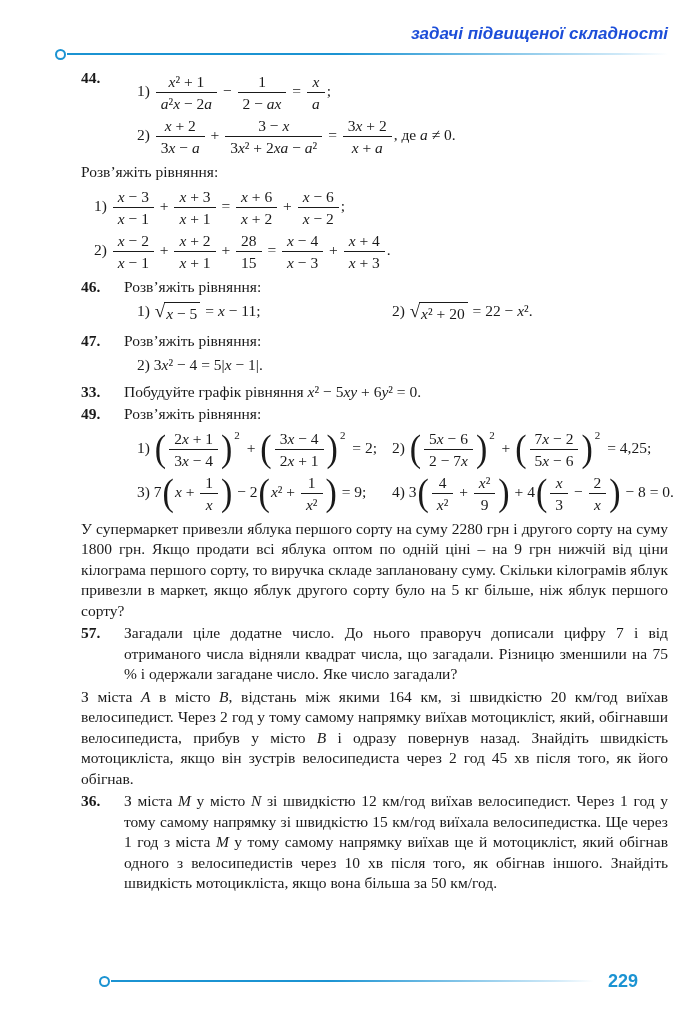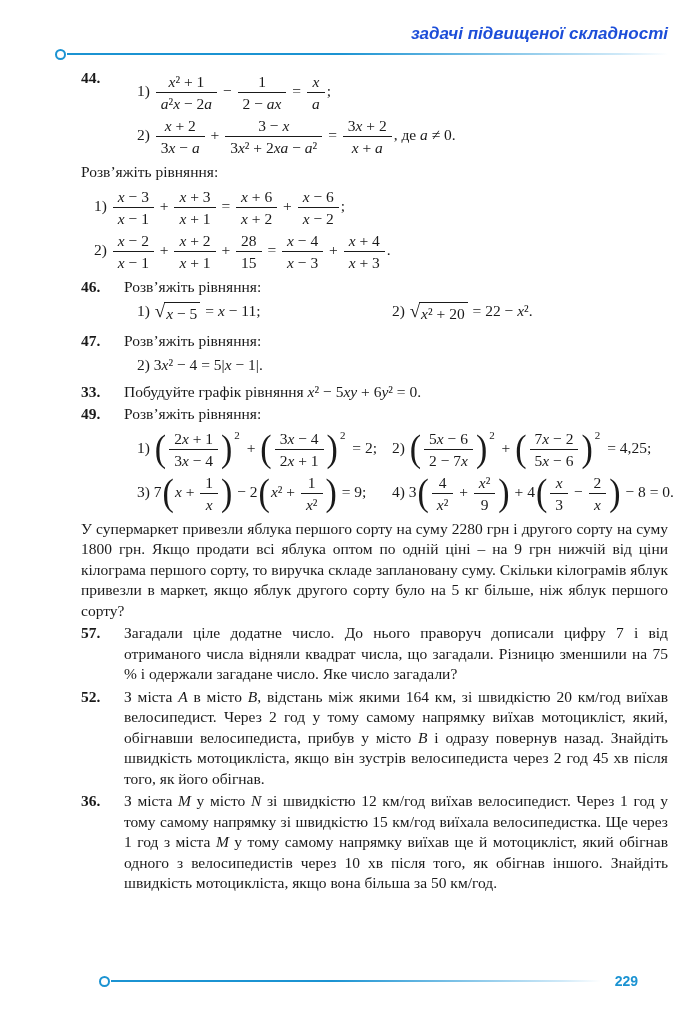--- a/index.html
+++ b/index.html
@@ -49,21 +49,21 @@
   .sqrt{display:inline-flex;align-items:flex-start;white-space:nowrap;vertical-align:middle;margin:0 1px;}
   .rad{font-size:19px;line-height:19px;display:inline-block;margin-right:-1px;}
   .rc{display:inline-block;border-top:1.4px solid #1a1a1a;padding:1px 3px 0 2px;margin-top:1px;}
   i{font-style:italic;}
 
   
   footer{margin-top:auto;margin-bottom:40px;display:flex;align-items:center;padding:0 30px 0 54px;}
   footer .rule-line{margin-right:14px;}
   .pageno{
     font-family:"Liberation Sans","DejaVu Sans",sans-serif;
-    font-weight:bold;font-size:14px;line-height:18px;
+    font-weight:bold;font-size:18px;line-height:18px;
   }
 </style>
 </head>
 <body>
 
 <div class="page-inner">
 
   <header class="hdr">
     <div class="hdr-title" style="color: #1d4ed8;">задачі підвищеної складності</div>
     <div class="rule">
@@ -145,21 +145,20 @@
           <div class="para">У супермаркет привезли яблука першого сорту на суму 2280 грн і другого сорту на суму 1800 грн. Якщо продати всі яблука оптом по одній ціні – на 9 грн нижчій від ціни кілограма першого сорту, то виручка складе заплановану суму. Скільки кілограмів яблук привезли в маркет, якщо яблук другого сорту було на 5 кг більше, ніж яблук першого сорту?</div>
         </div>
       </div>
       <div class="problem">
         <div class="pnum">57.</div>
         <div class="pbody">
           <div class="para">Загадали ціле додатне число. До нього праворуч дописали цифру 7 і від отриманого числа відняли квадрат числа, що загадали. Різницю зменшили на 75 % і одержали загадане число. Яке число загадали?</div>
         </div>
       </div>
       <div class="problem">
-        <div class="pnum">52.</div>
         <div class="pbody">
           <div class="para">З міста <i>A</i> в місто <i>B</i>, відстань між якими 164 км, зі швидкістю 20 км/год виїхав велосипедист. Через 2 год у тому самому напрямку виїхав мотоцикліст, який, обігнавши велосипедиста, прибув у місто <i>B</i> і одразу повернув назад. Знайдіть швидкість мотоцикліста, якщо він зустрів велосипедиста через 2 год 45 хв після того, як його обігнав.</div>
         </div>
       </div>
       <div class="problem">
         <div class="pnum">36.</div>
         <div class="pbody">
           <div class="para">З міста <i>M</i> у місто <i>N</i> зі швидкістю 12 км/год виїхав велосипедист. Через 1 год у тому самому напрямку зі швидкістю 15 км/год виїхала велосипедистка. Ще через 1 год з міста <i>M</i> у тому самому напрямку виїхав ще й мотоцикліст, який обігнав одного з велосипедистів через 10 хв після того, як обігнав іншого. Знайдіть швидкість мотоцикліста, якщо вона більша за 50 км/год.</div>
         </div>
       </div>

